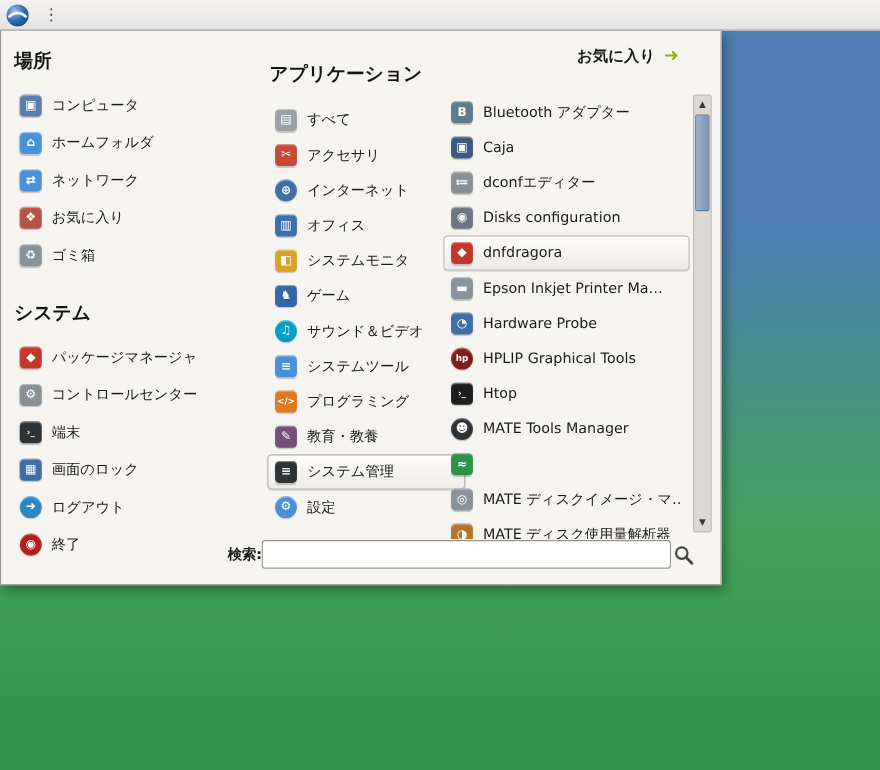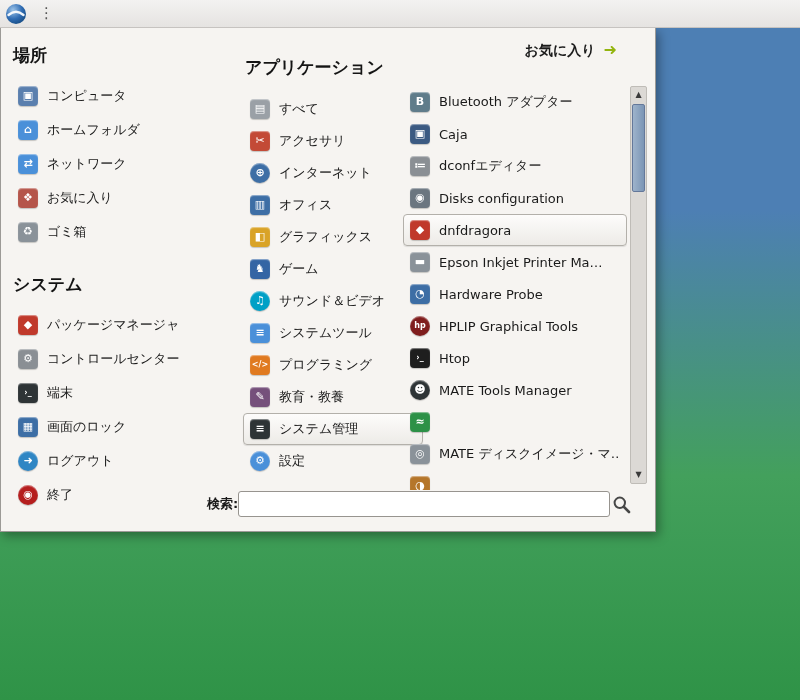--- a/index.html
+++ b/index.html
@@ -166,21 +166,21 @@
     <span class="label">インターネット</span>
   </div>
 
   <div class="row">
     <span class="icon" style="background: rgb(61, 110, 165);">▥</span>
     <span class="label">オフィス</span>
   </div>
 
   <div class="row">
     <span class="icon" style="background: rgb(217, 163, 39);">◧</span>
-    <span class="label">グラフィックス</span>
+    <span class="label">システムモニタ</span>
   </div>
 
   <div class="row">
     <span class="icon" style="background: rgb(52, 101, 164);">♞</span>
     <span class="label">ゲーム</span>
   </div>
 
   <div class="row">
     <span class="icon round" style="background: rgb(0, 160, 198);">♫</span>
     <span class="label">サウンド＆ビデオ</span>
@@ -273,20 +273,21 @@
     <span class="icon" style="background: rgb(45, 145, 71);">≈</span>
   </div>
 
   <div class="row">
     <span class="icon" style="background: rgb(138, 146, 153);">◎</span>
     <span class="label">MATE ディスクイメージ・マ…</span>
   </div>
 
   <div class="row">
     <span class="icon" style="background: rgb(181, 118, 42);">◑</span>
+    <span class="label">MATE ディスク使用量解析器</span>
   </div>
 </div>
 
   <div class="scrollbar">
     <div class="sb-btn sb-up">▲</div>
     <div class="sb-thumb"></div>
     <div class="sb-btn sb-down">▼</div>
   </div>
 
   <div class="search">

